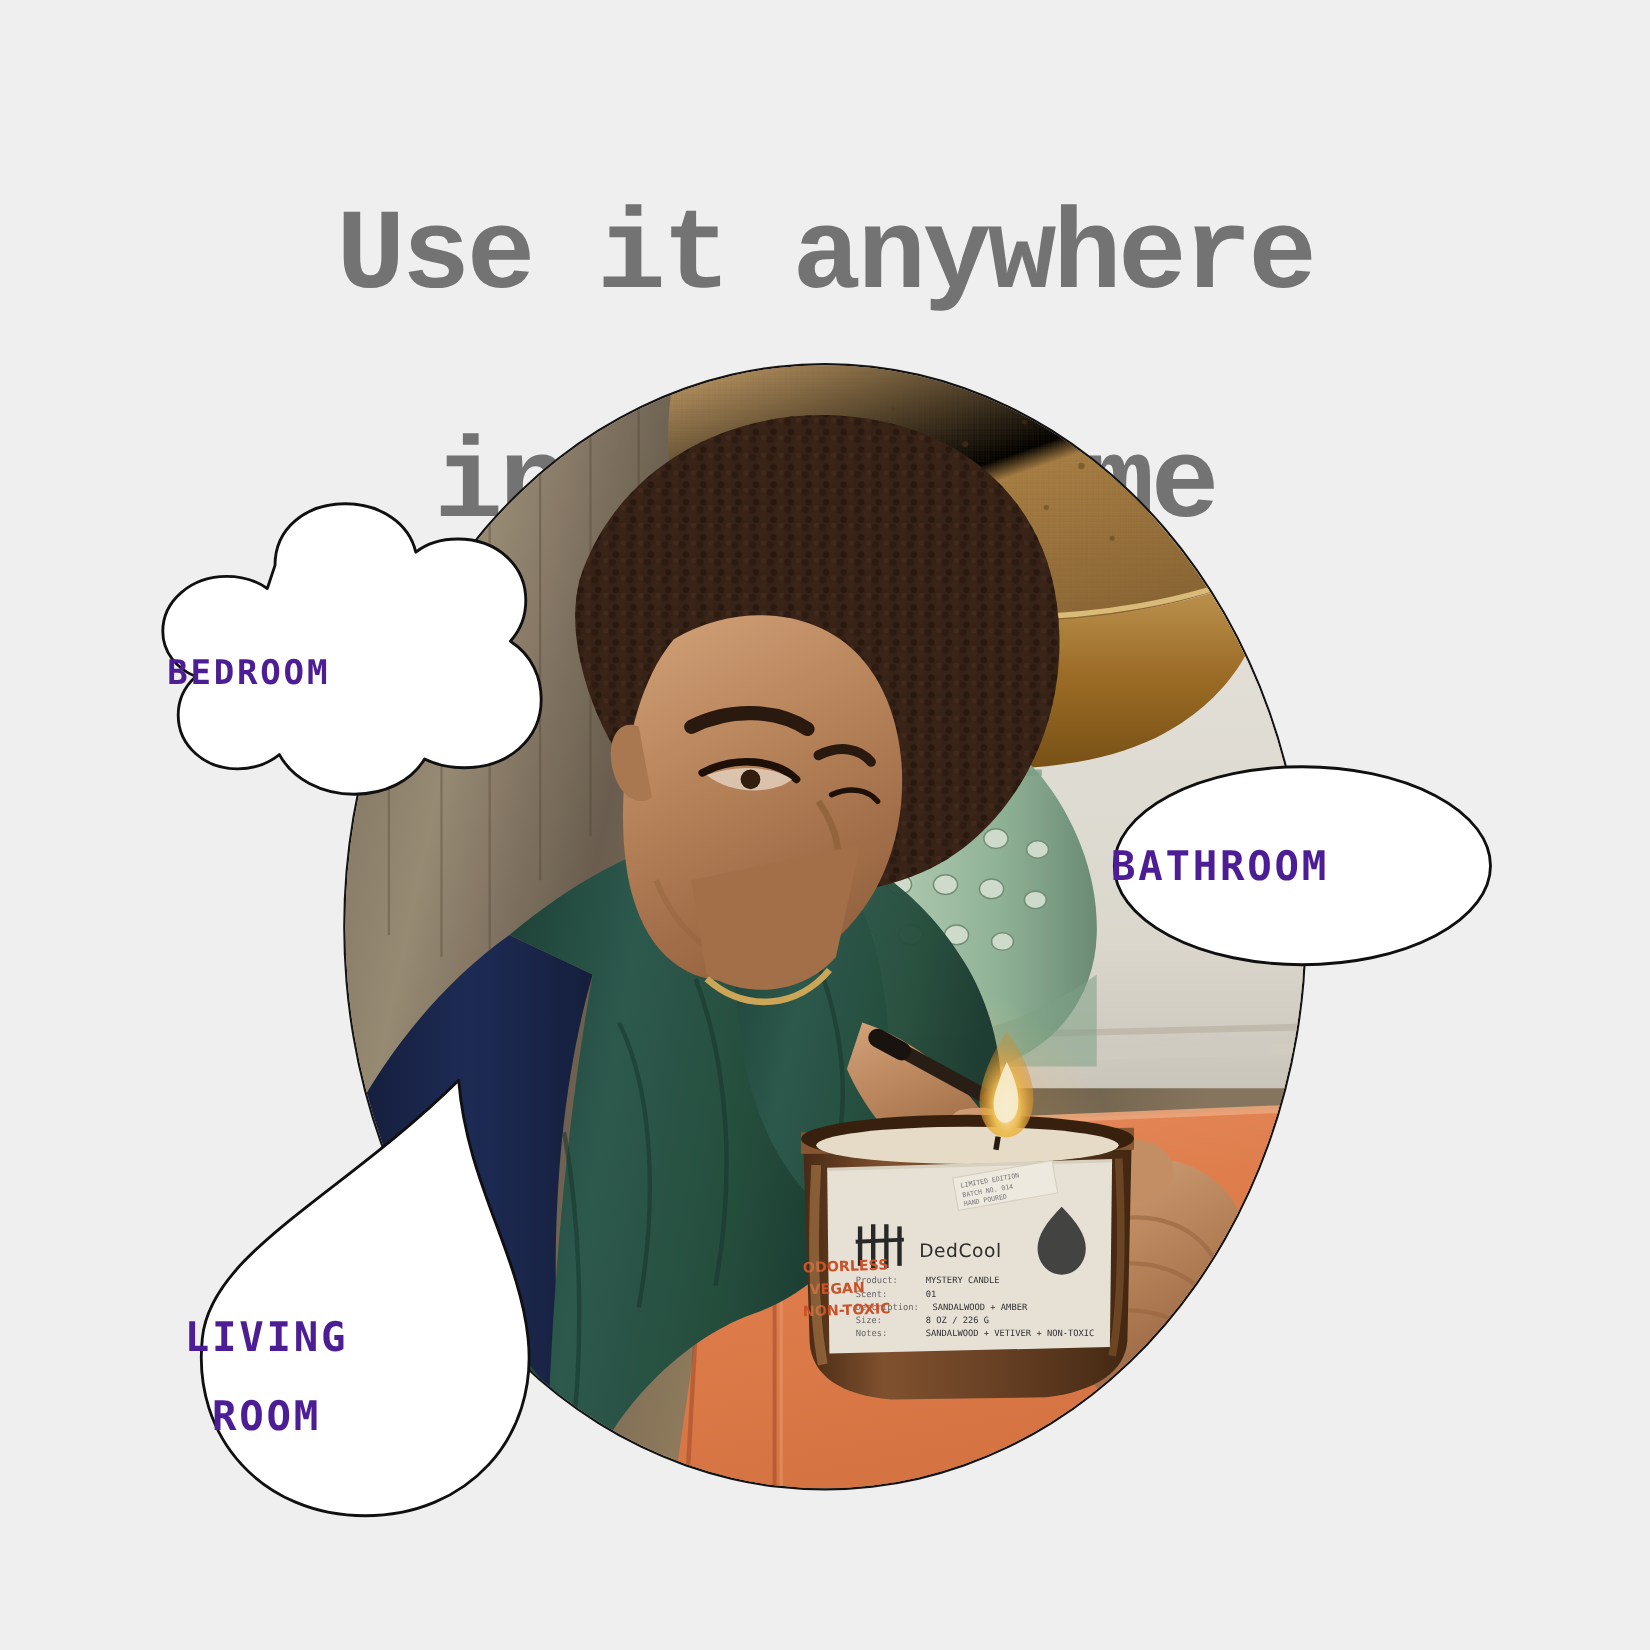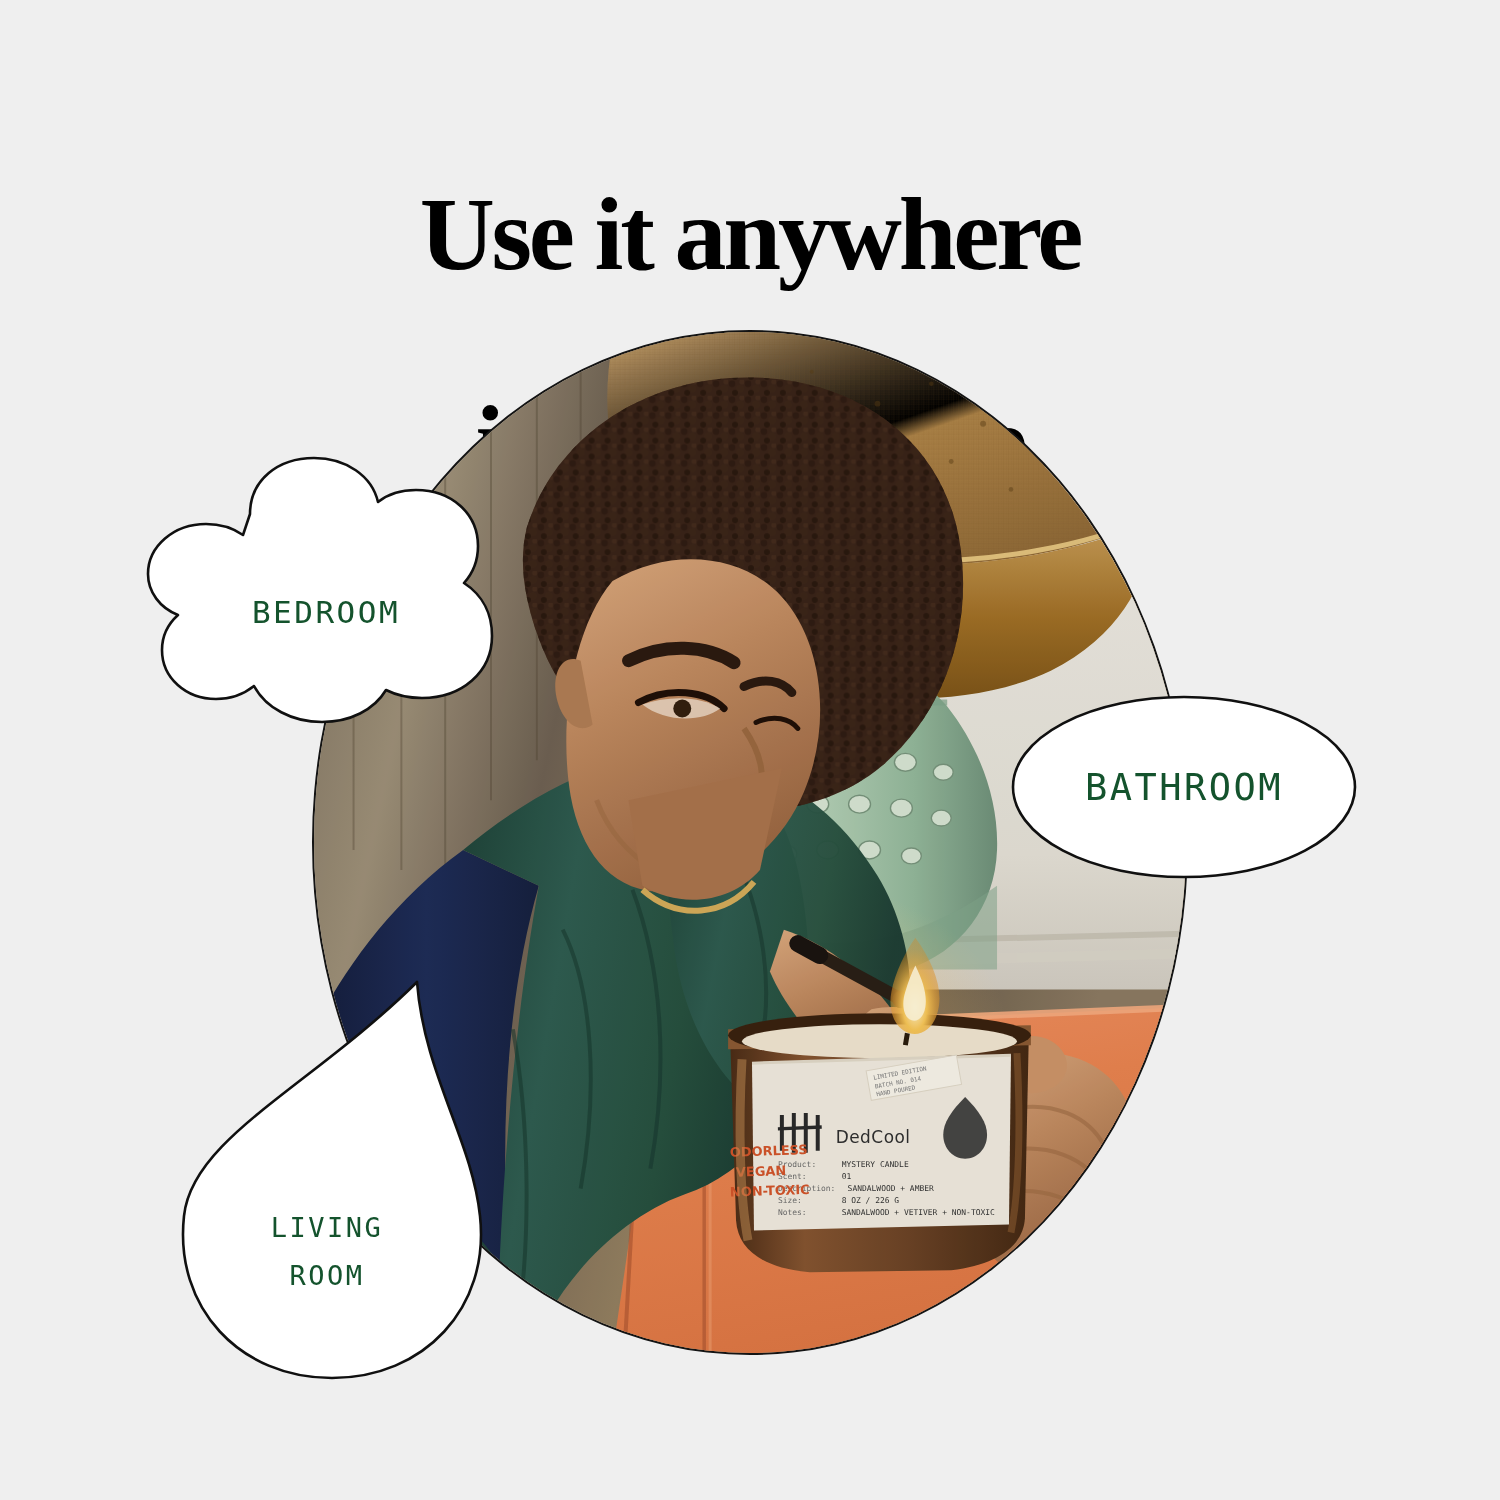--- a/index.html
+++ b/index.html
@@ -20,22 +20,22 @@
     width:1500px; height:1500px;
     background:#efefef;
   }
 
   
   #headline{
     position:absolute;
     left:0; top:78px;
     width:1500px;
     text-align:center;
-    color:#000000;
-    font-family:Liberation Serif, serif;
+    color:#737373;
+    font-family:Liberation Mono, monospace;
     font-weight:700;
     font-size:104px;
     line-height:104px;
     letter-spacing:-3.2px;
     white-space:pre-line;
   }
   #headline .ln{ display:block; }
 
   
   #photo-circle{
@@ -47,25 +47,25 @@
     border:2.5px solid #141414;
     background:#cfc6b9;
   }
   #photo-svg{ display:block; width:100%; height:100%; }
 
   
   .badge{
     position:absolute;
     display:flex;
     align-items:center;
-    justify-content:center;
+    justify-content:flex-start;
     text-align:center;
     font-family:"DejaVu Sans Mono", monospace;
-    font-weight:400;
-    color:#14532d;
+    font-weight:700;
+    color:#4c1d95;
     letter-spacing:2.5px;
     z-index:40;
   }
   .badge .svgwrap{ position:absolute; inset:0; }
   .badge .svgwrap svg{ display:block; width:100%; height:100%; }
   .badge .blabel{ position:relative; z-index:2; white-space:pre-line; }
 
   
   #badge-bedroom{
     left:146px; top:456px;
@@ -79,22 +79,22 @@
     left:1010px; top:694px;
     width:348px; height:186px;
     font-size:37px;
   }
   #badge-bathroom .blabel{ transform:translate(0px, 0px); }
 
   
   #badge-livingroom{
     left:172px; top:978px;
     width:318px; height:404px;
-    font-size:27px;
-    line-height:48px;
+    font-size:37px;
+    line-height:72px;
   }
   #badge-livingroom .blabel{ transform:translate(-4px, 72px); }
 </style>
 </head>
 <body>
 
 <div id="stage">
 
   <h1 id="headline">
     <span class="ln">Use it anywhere</span>

